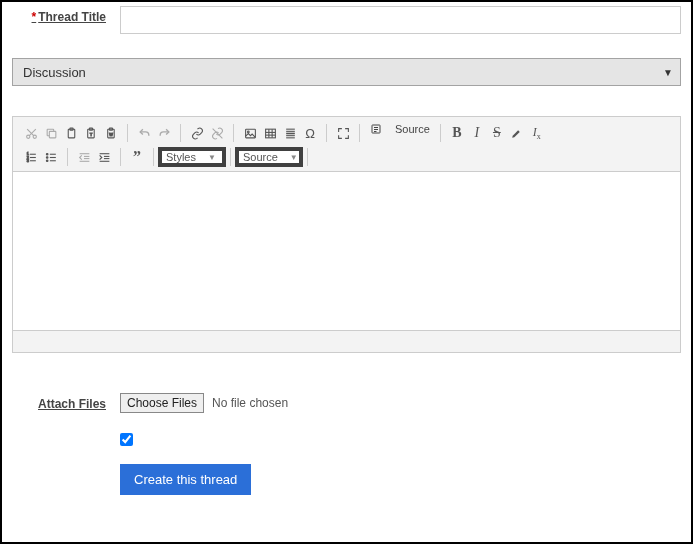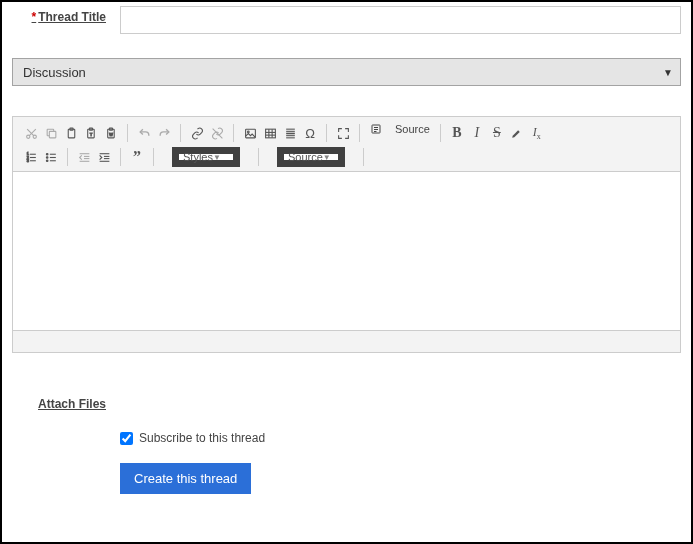--- a/index.html
+++ b/index.html
@@ -119,28 +119,28 @@
     height: 20px;
     padding: 0 4px;
     cursor: pointer;
     font-size: 11px;
     color: #444;
   }
   .tb-dropdown {
     display: flex;
     align-items: center;
     height: 20px;
-    border: 7px solid #404040;
+    border: 4px solid #404040;
     background: #fff;
     padding: 0 4px;
     font-size: 11px;
     color: #555;
     cursor: pointer;
-    gap: 0;
-    margin: 0 16px;
+    gap: 12px;
+    margin: 0 2px;
   }
   .tb-dropdown .dd-arrow { font-size: 8px; color: #888; }
   .editor-body {
     height: 158px;
     background: #fff;
     padding: 8px;
   }
   .editor-footer {
     height: 22px;
     background: #f3f3f3;
@@ -406,24 +406,27 @@
           </div>
         </div>
         <div class="editor-body" contenteditable="true" style=""></div>
         <div class="editor-footer"></div>
       </div>
     </div>
   </div>
 
   <div class="form-row file-row" style="margin-bottom:20px;">
     <div class="label-col">Attach Files</div>
+    <div class="field-col">
+      <button class="choose-btn">Choose Files</button>
+      <span class="file-status">No file chosen</span>
+    </div>
   </div>
 
   <div class="subscribe-row">
     <input type="checkbox" checked="" style="">
-    <span>Subscribe to this thread</span>
   </div>
 
   <div class="submit-row">
     <button class="submit-btn">Create this thread</button>
   </div>
 
 </div>
 
 </body></html>

